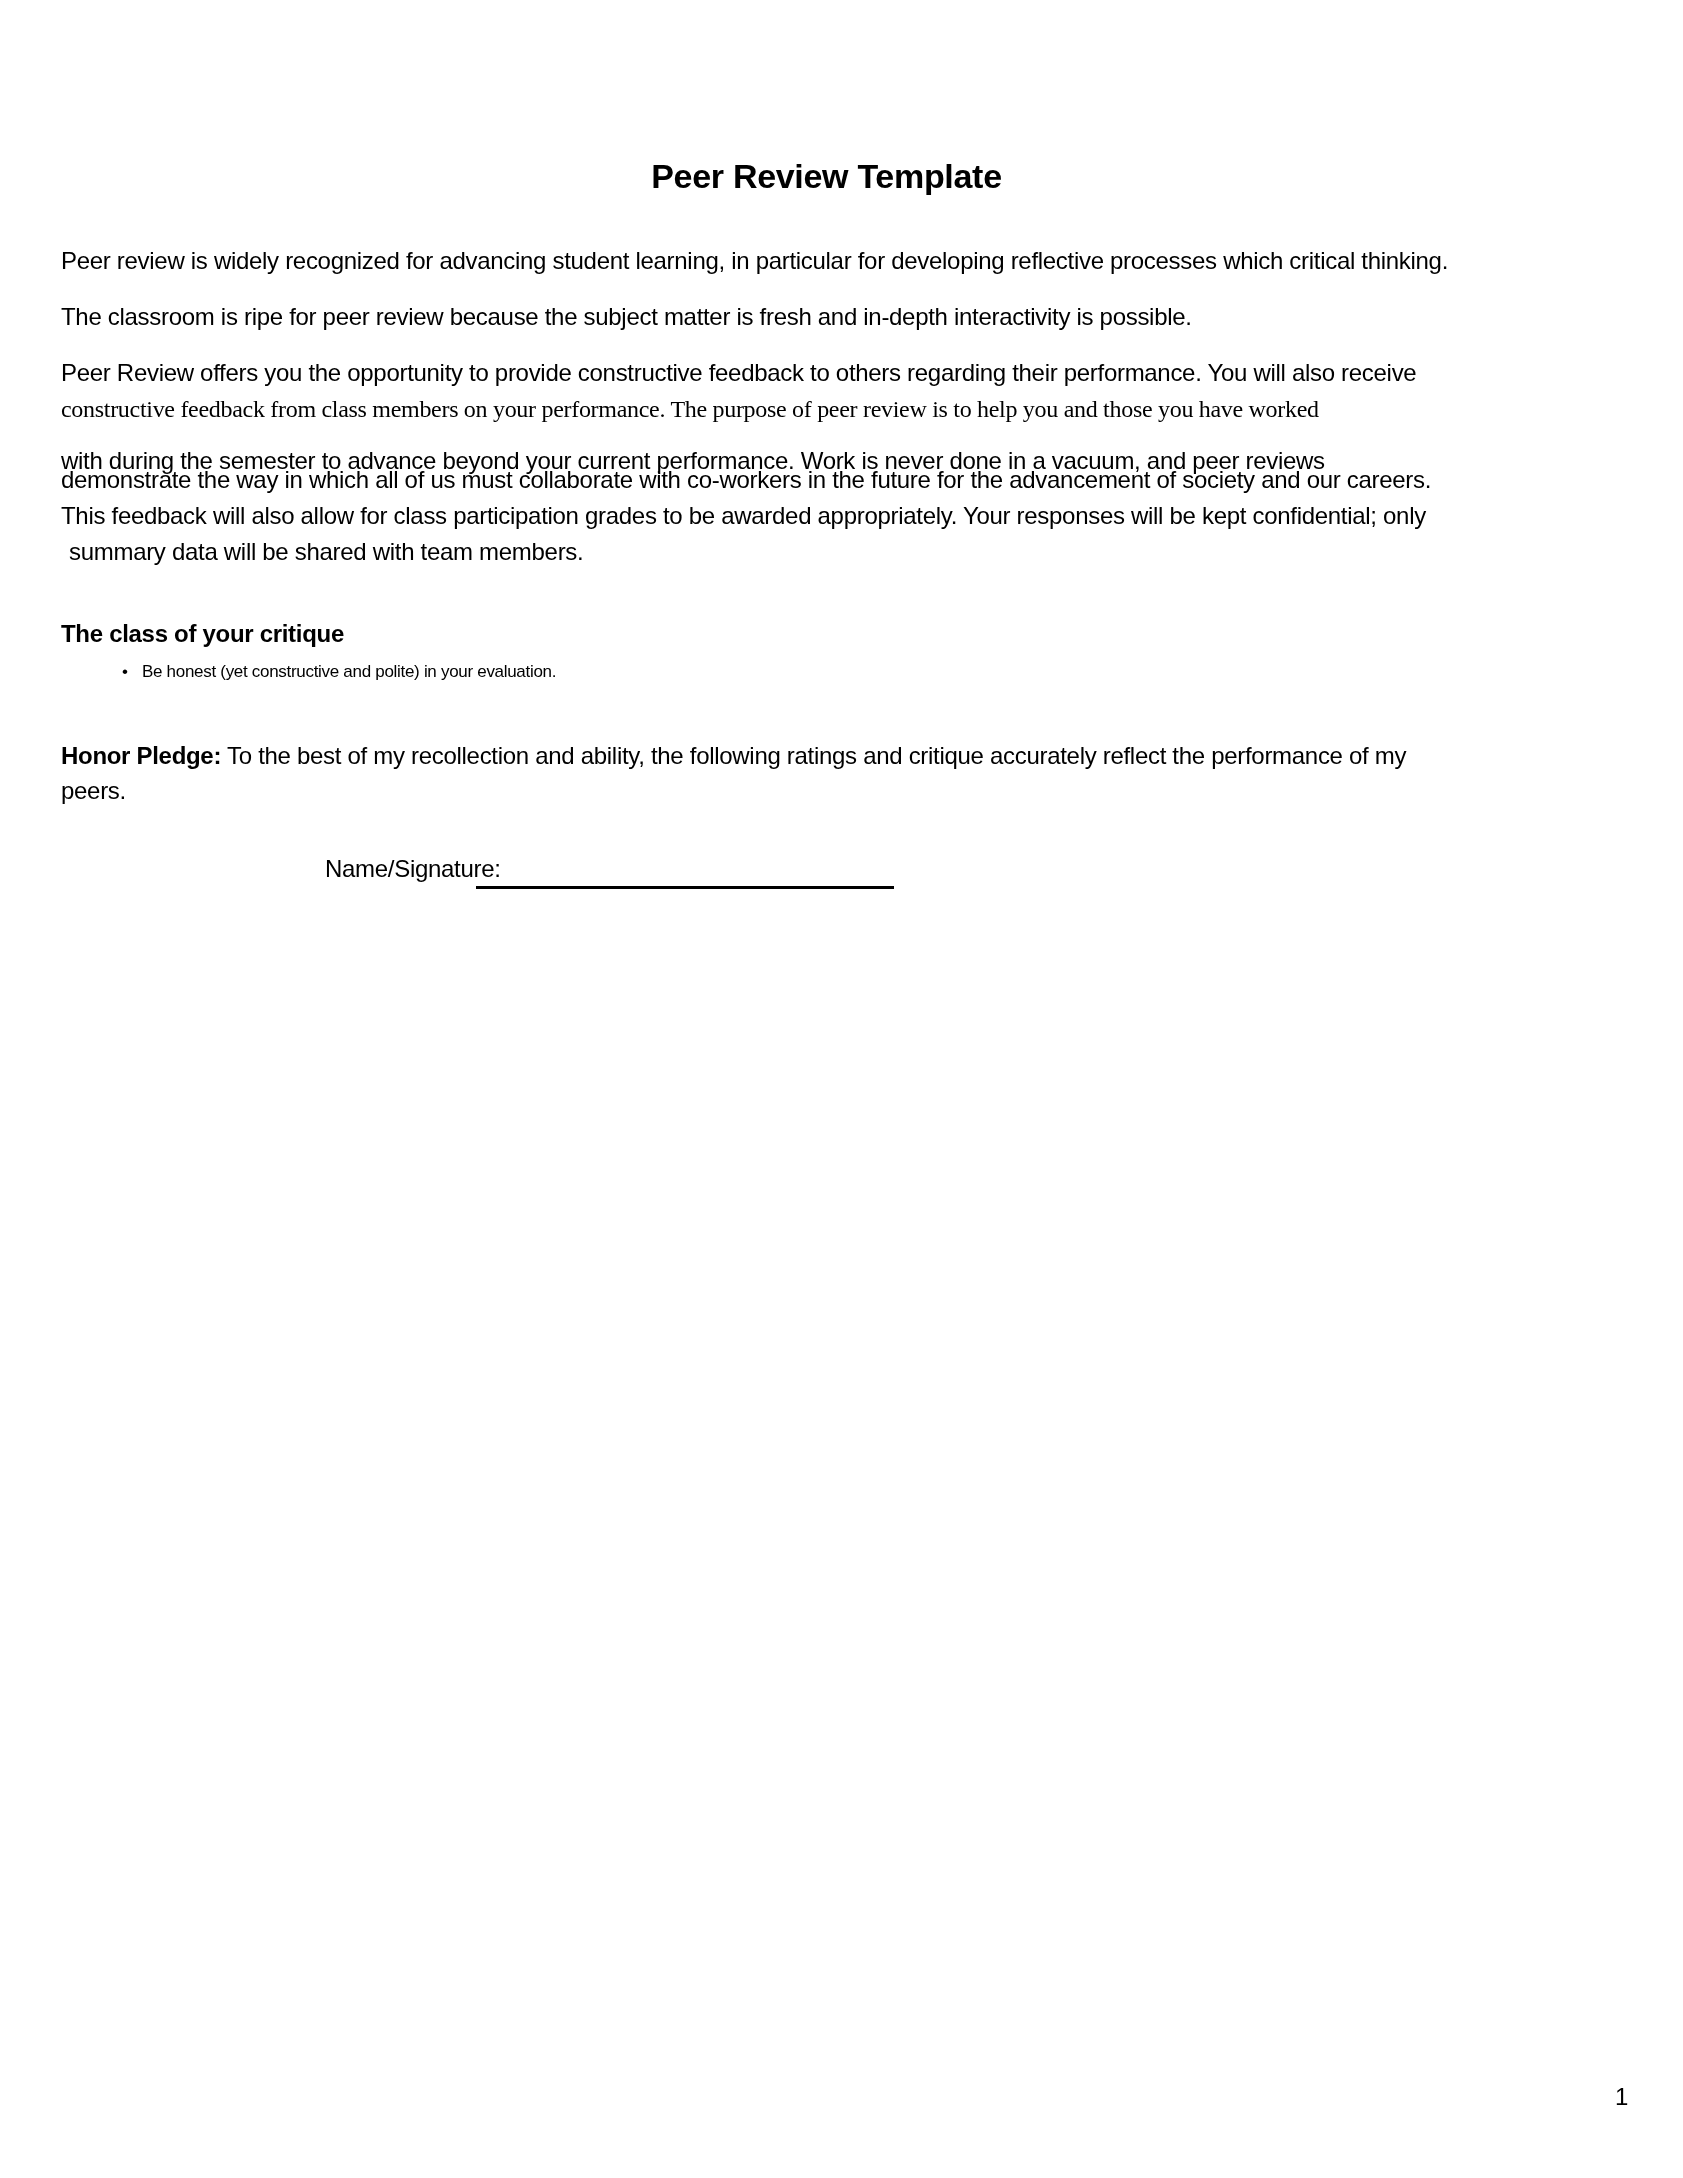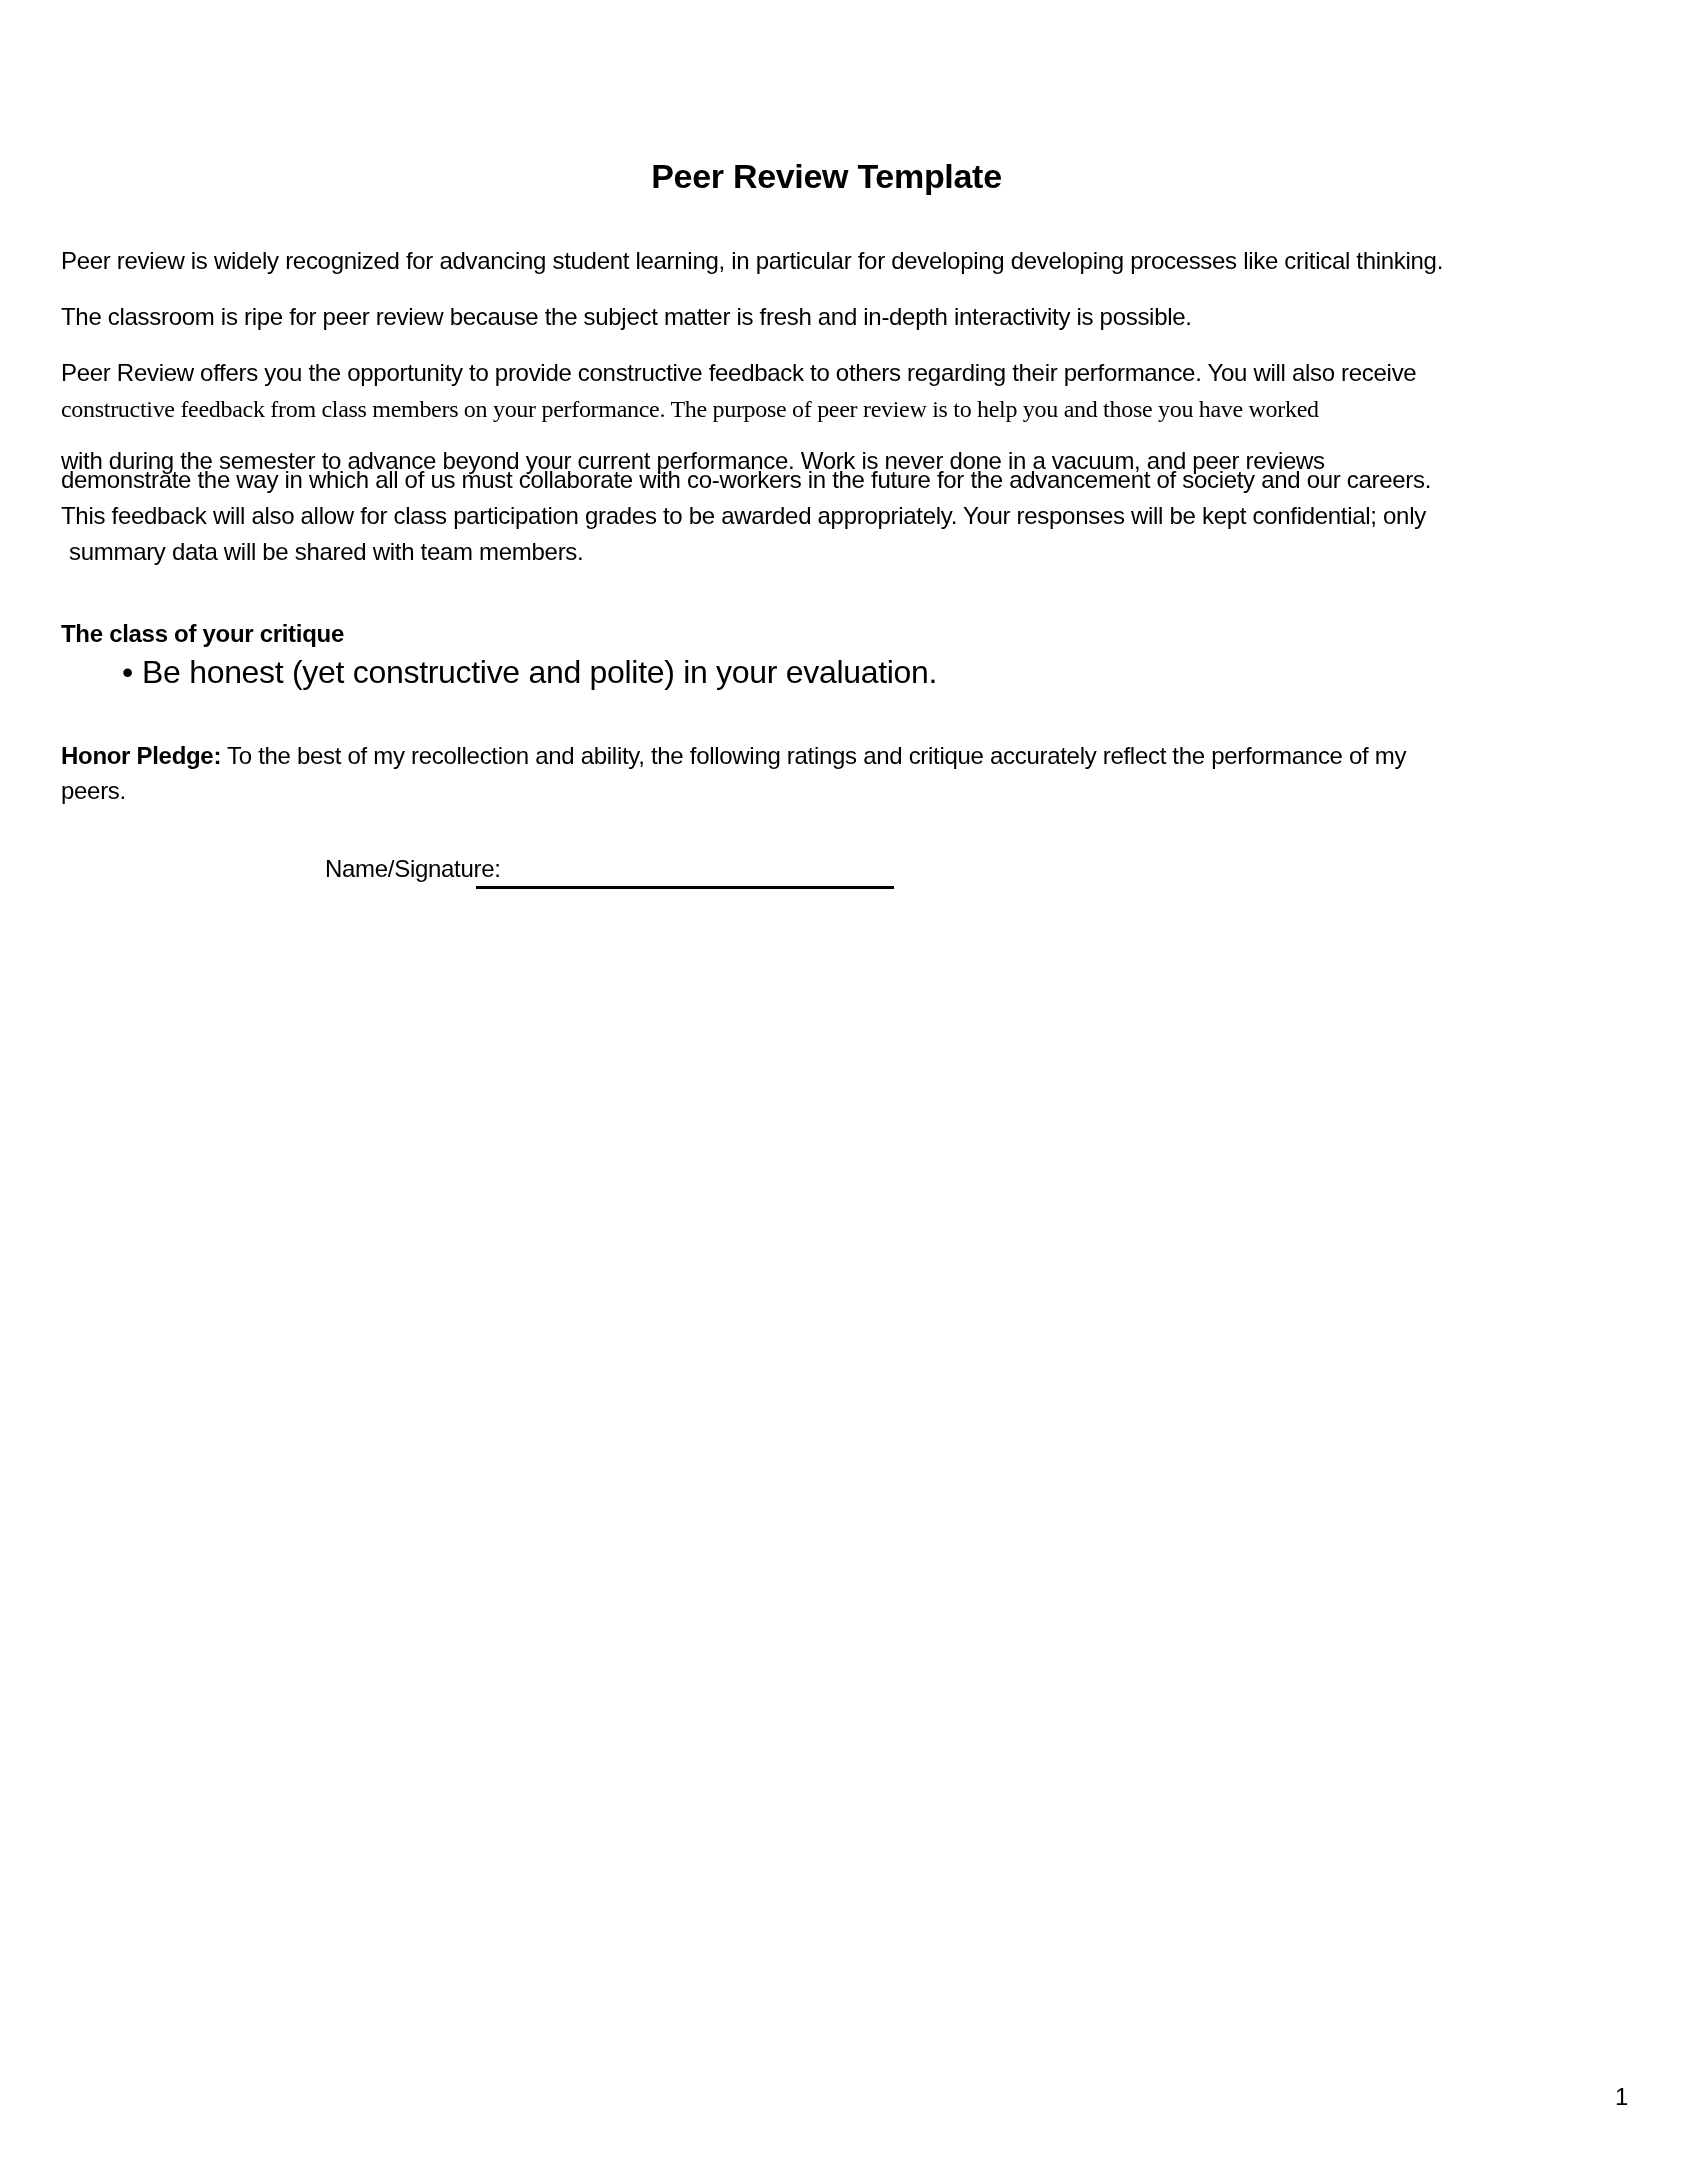--- a/index.html
+++ b/index.html
@@ -4,35 +4,35 @@
   <style>
     html, body { margin: 0; padding: 0; background: #ffffff; }
     body { width: 1683px; height: 2178px; position: relative; overflow: hidden;
            font-family: "Liberation Sans", "DejaVu Sans", sans-serif; color: #000; }
     .page { position: absolute; left: 5px; top: 0; width: 1683px; height: 2178px; background: #fff; }
     .title { position: absolute; left: 0; width: 1643px; top: 154px; text-align: center;
              font-size: 34px; font-weight: bold; line-height: 44px; letter-spacing: -0.3px; }
     .line { position: absolute; left: 56px; white-space: nowrap; font-size: 24px; line-height: 36px;
             letter-spacing: -0.3px; }
     .bold { font-weight: bold; }
-    .bullet-item { position: absolute; left: 117px; white-space: nowrap; font-size: 32px; line-height: 36px; letter-spacing: -0.3px; }
+    .bullet-item { position: absolute; left: 117px; white-space: nowrap; font-size: 17px; line-height: 36px; letter-spacing: -0.3px; }
     .bullet-glyph { display: inline-block; width: 20px; }
     .sig { position: absolute; left: 275px; top: 851px; white-space: nowrap; font-size: 24px; line-height: 36px; letter-spacing: -0.3px; margin-left: 45px; }
     .sig-line { position: absolute; left: 471px; top: 886px; width: 418px; height: 0; border-bottom: 3px solid #000; }
     .page-num { position: absolute; left: 1610px; top: 2079px; font-size: 24px; line-height: 36px; }
   </style>
 </head>
 <body>
 
 <div class="page">
 
   <div class="title">Peer Review Template</div>
 
   <div>
-    <div class="line" style="top:243px;">Peer review is widely recognized for advancing student learning, in particular for developing developing processes like critical thinking.</div>
+    <div class="line" style="top:243px;">Peer review is widely recognized for advancing student learning, in particular for developing reflective processes which critical thinking.</div>
     <div class="line" style="top:278px;margin-top:21px;">The classroom is ripe for peer review because the subject matter is fresh and in-depth interactivity is possible.</div>
   </div>
 
   <div>
     <div class="line" style="top:355px;">Peer Review offers you the opportunity to provide constructive feedback to others regarding their performance. You will also receive</div>
     <div class="line" style="top:391px;font-family:Liberation Serif, serif;">constructive feedback from class members on your performance. The purpose of peer review is to help you and those you have worked</div>
     <div class="line" style="top:427px;margin-top:16px;">with during the semester to advance beyond your current performance. Work is never done in a vacuum, and peer reviews</div>
     <div class="line" style="top:462px;">demonstrate the way in which all of us must collaborate with co-workers in the future for the advancement of society and our careers.</div>
     <div class="line" style="top:498px;">This feedback will also allow for class participation grades to be awarded appropriately. Your responses will be kept confidential; only</div>
     <div class="line" style="top:534px;margin-left:8px;">summary data will be shared with team members.</div>

